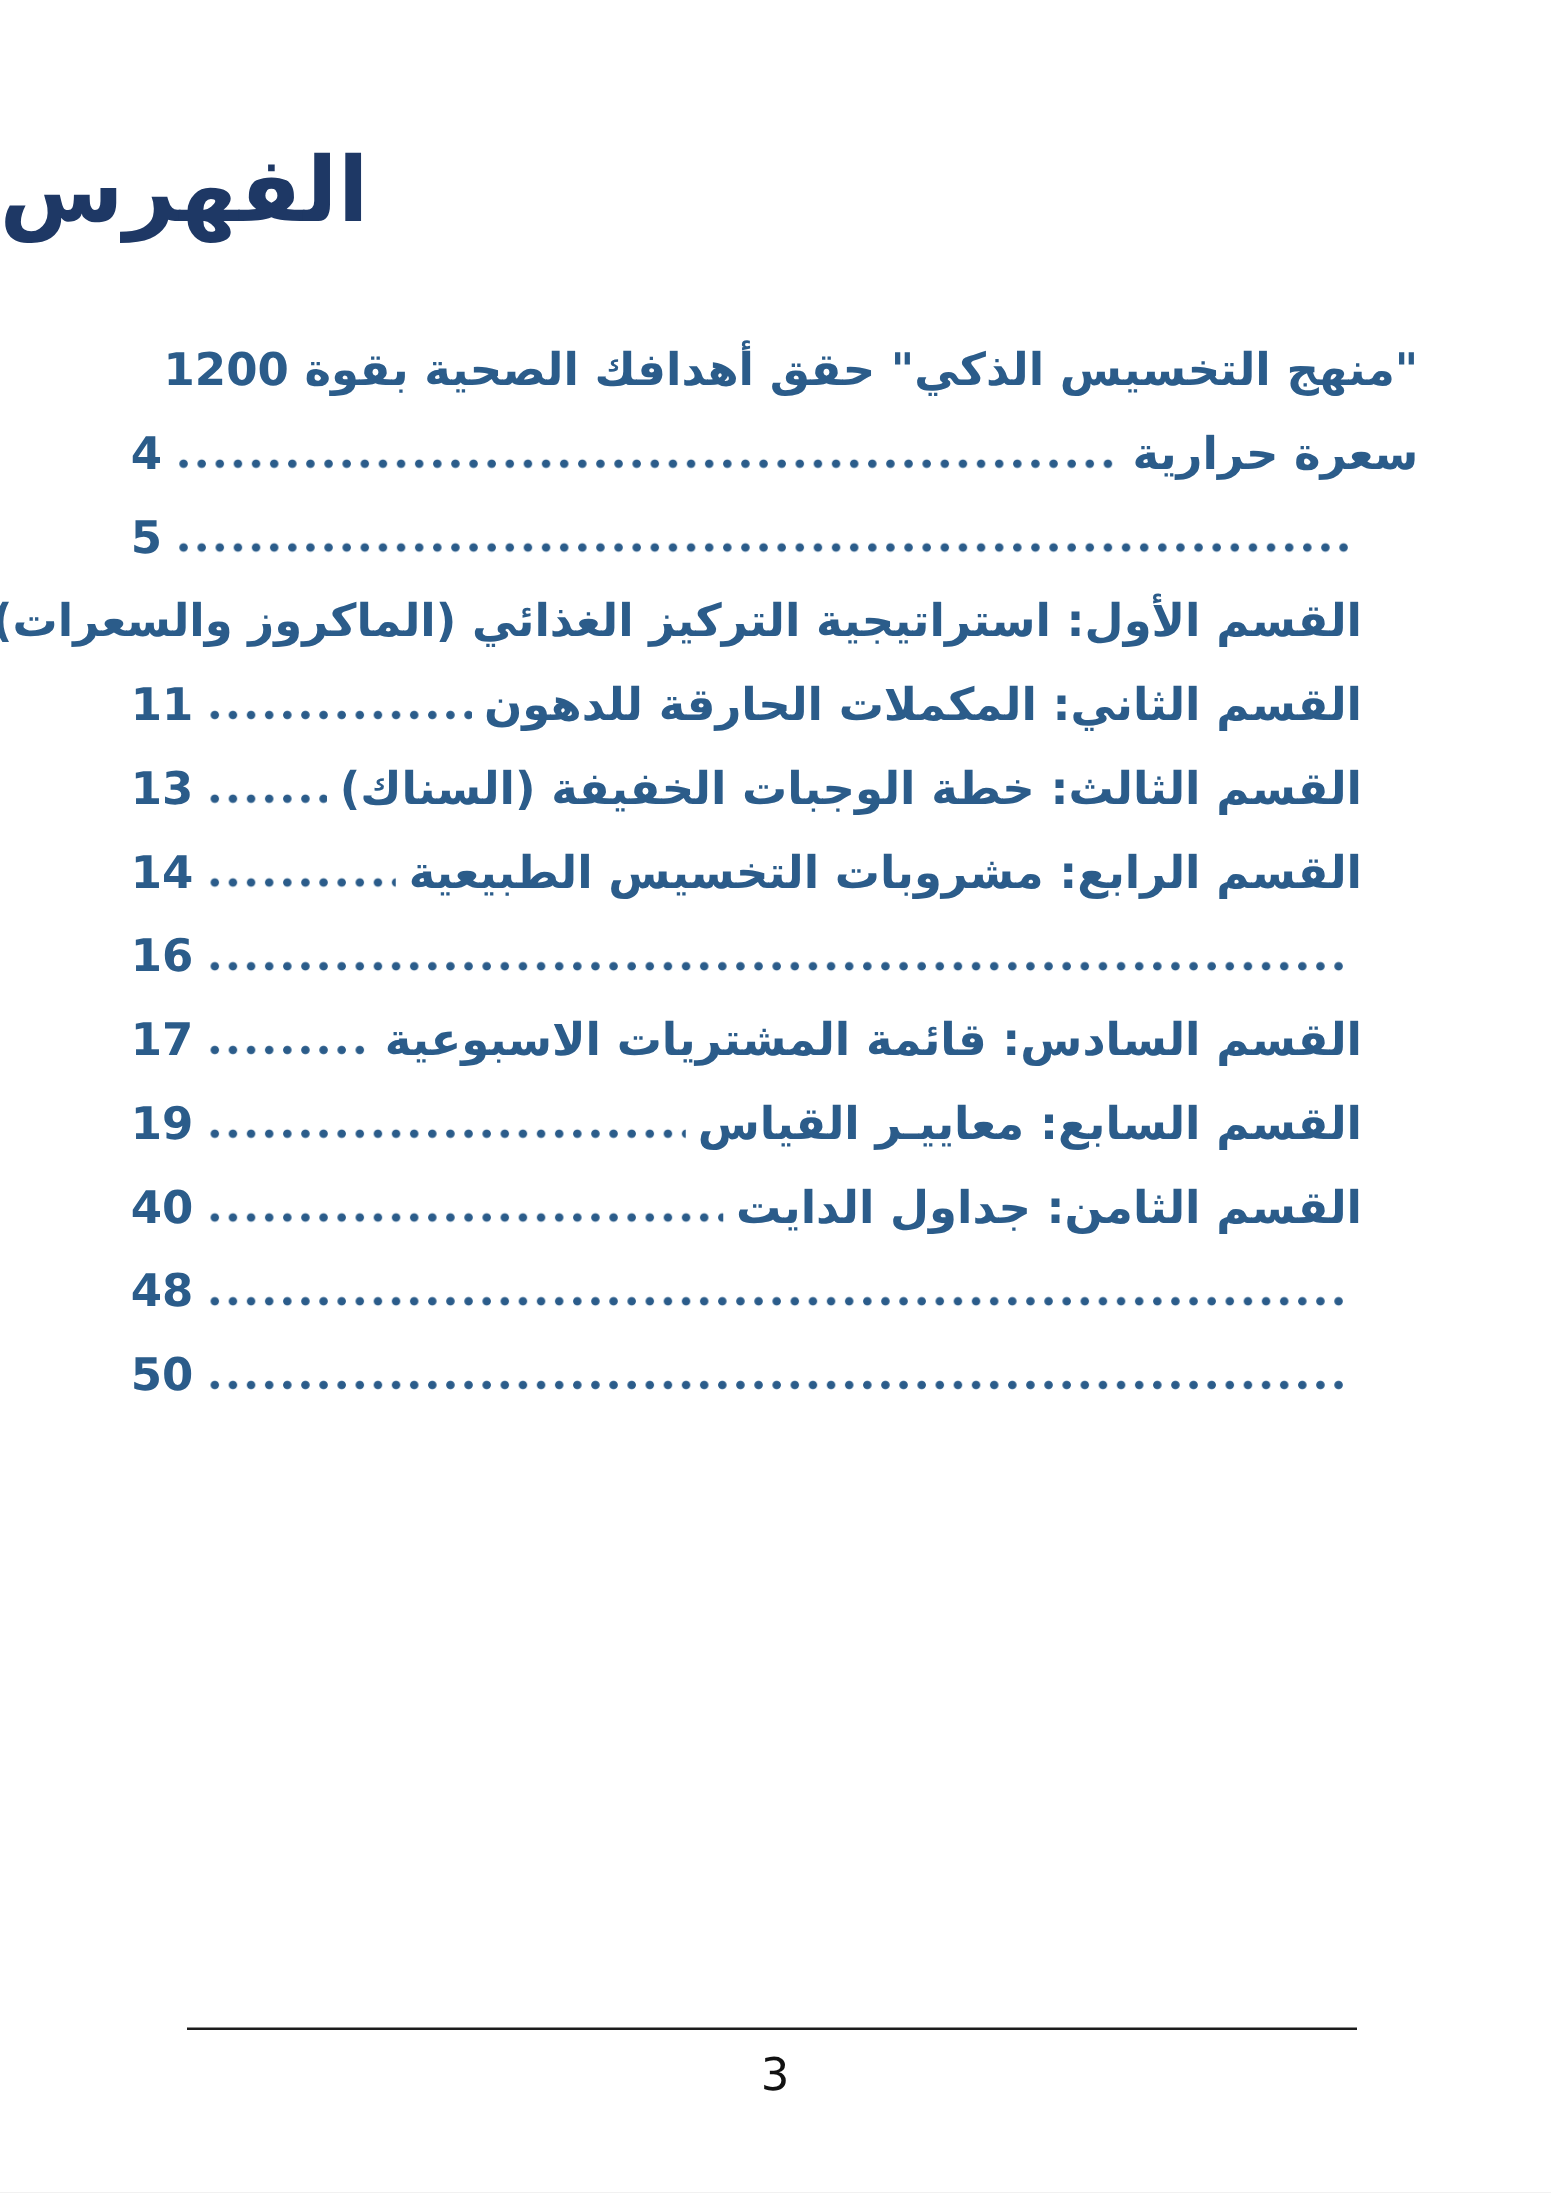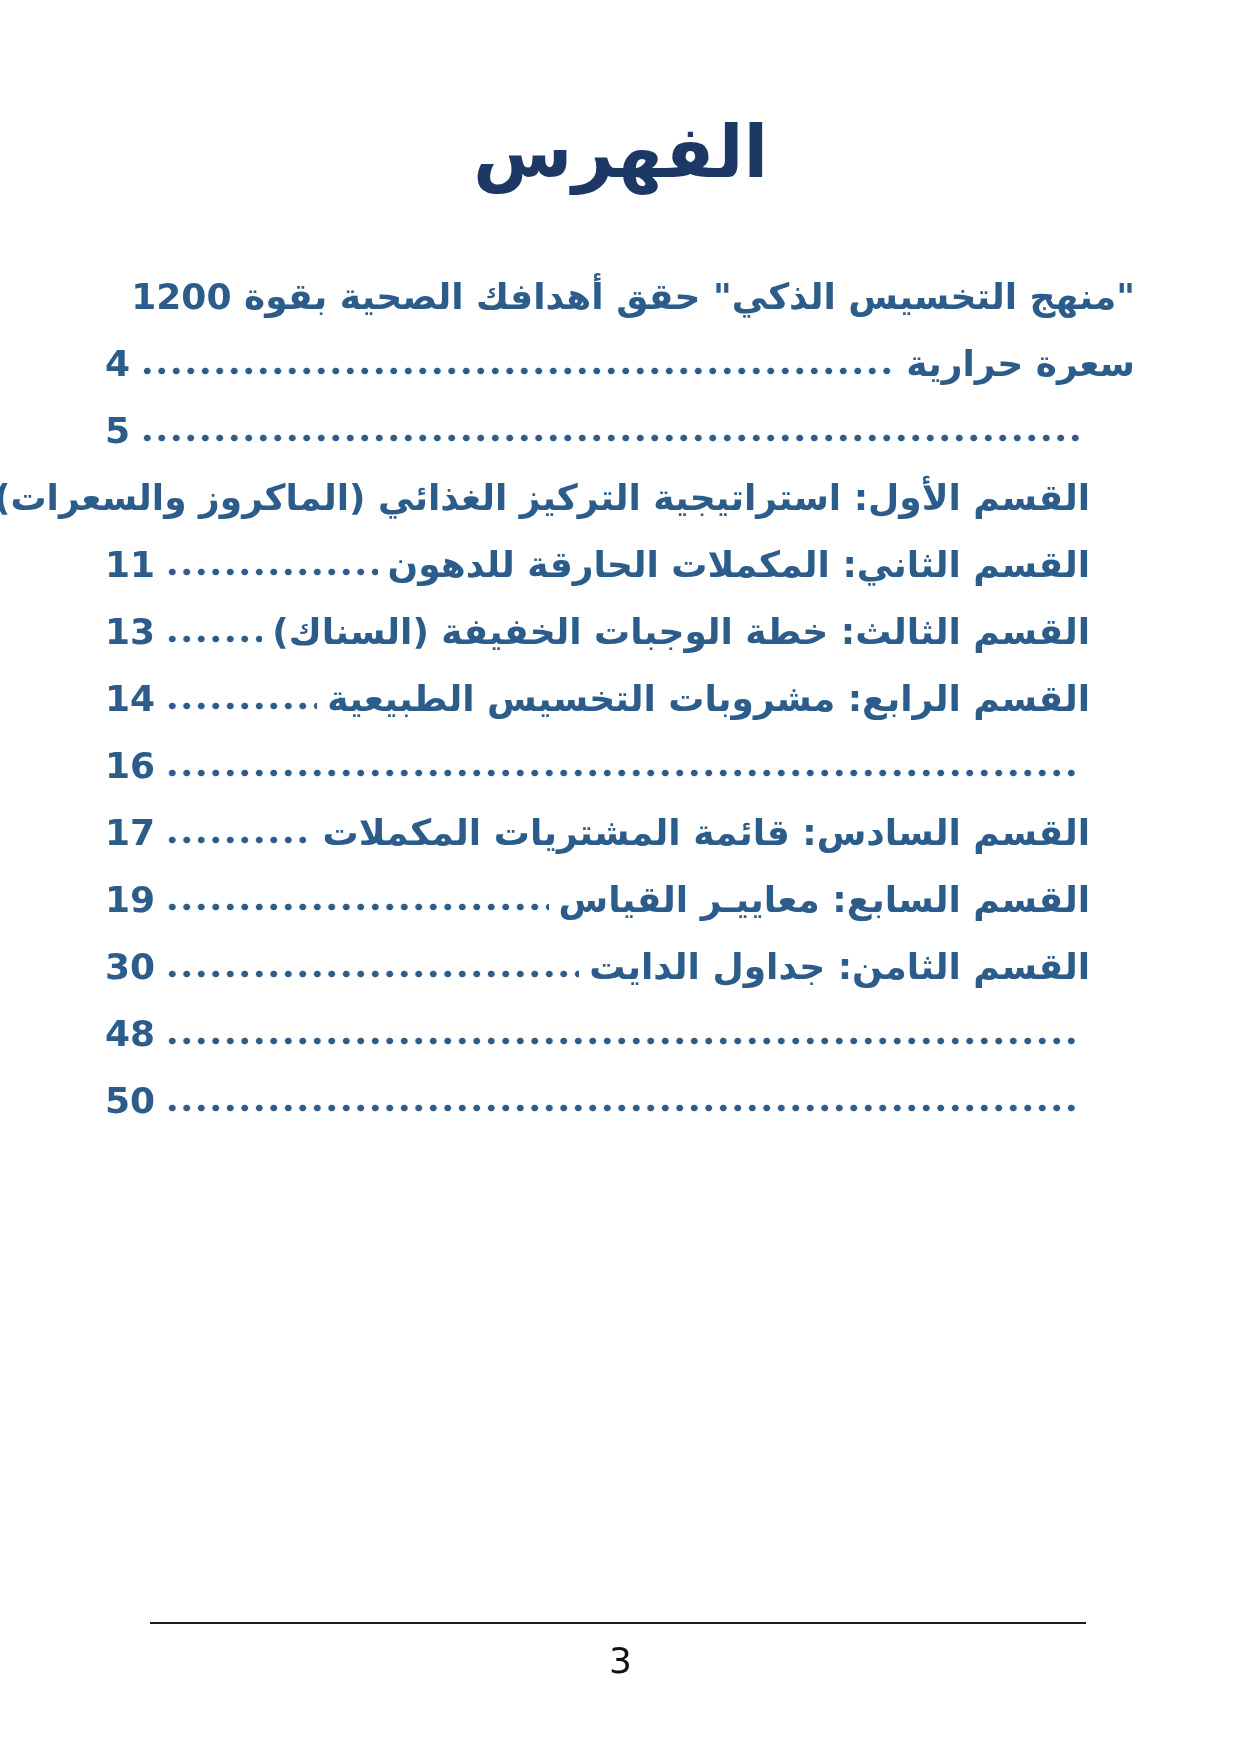--- a/index.html
+++ b/index.html
@@ -11,21 +11,21 @@
     background: #ffffff;
     font-family: "DejaVu Sans", sans-serif;
     direction: rtl;
     overflow: hidden;
   }
   .doc-title {
     position: absolute;
     top: 62px;
     left: 0;
     right: 0;
-    text-align: center;
+    text-align: left;
     font-size: 72px;
     font-weight: bold;
     color: #1e3865;
     letter-spacing: 0;
   }
   .toc {
     position: absolute;
     top: 258px;
     right: 106px;
     left: 105px;
@@ -116,33 +116,33 @@
       <div class="toc-row indent-1">
         <span class="toc-title">القسم الرابع: مشروبات التخسيس الطبيعية</span>
         <span class="toc-leader"></span>
         <span class="toc-page">14</span>
       </div>
       <div class="toc-row indent-1">
         <span class="toc-leader"></span>
         <span class="toc-page">16</span>
       </div>
       <div class="toc-row indent-1">
-        <span class="toc-title">القسم السادس: قائمة المشتريات المكملات</span>
+        <span class="toc-title">القسم السادس: قائمة المشتريات الاسبوعية</span>
         <span class="toc-leader"></span>
         <span class="toc-page">17</span>
       </div>
       <div class="toc-row indent-1">
         <span class="toc-title">القسم السابع: معاييـر القياس</span>
         <span class="toc-leader"></span>
         <span class="toc-page">19</span>
       </div>
       <div class="toc-row indent-1">
         <span class="toc-title">القسم الثامن: جداول الدايت</span>
         <span class="toc-leader"></span>
-        <span class="toc-page">30</span>
+        <span class="toc-page">40</span>
       </div>
       <div class="toc-row indent-1">
         <span class="toc-leader"></span>
         <span class="toc-page">48</span>
       </div>
       <div class="toc-row indent-1">
         <span class="toc-leader"></span>
         <span class="toc-page">50</span>
       </div>
     </div>

